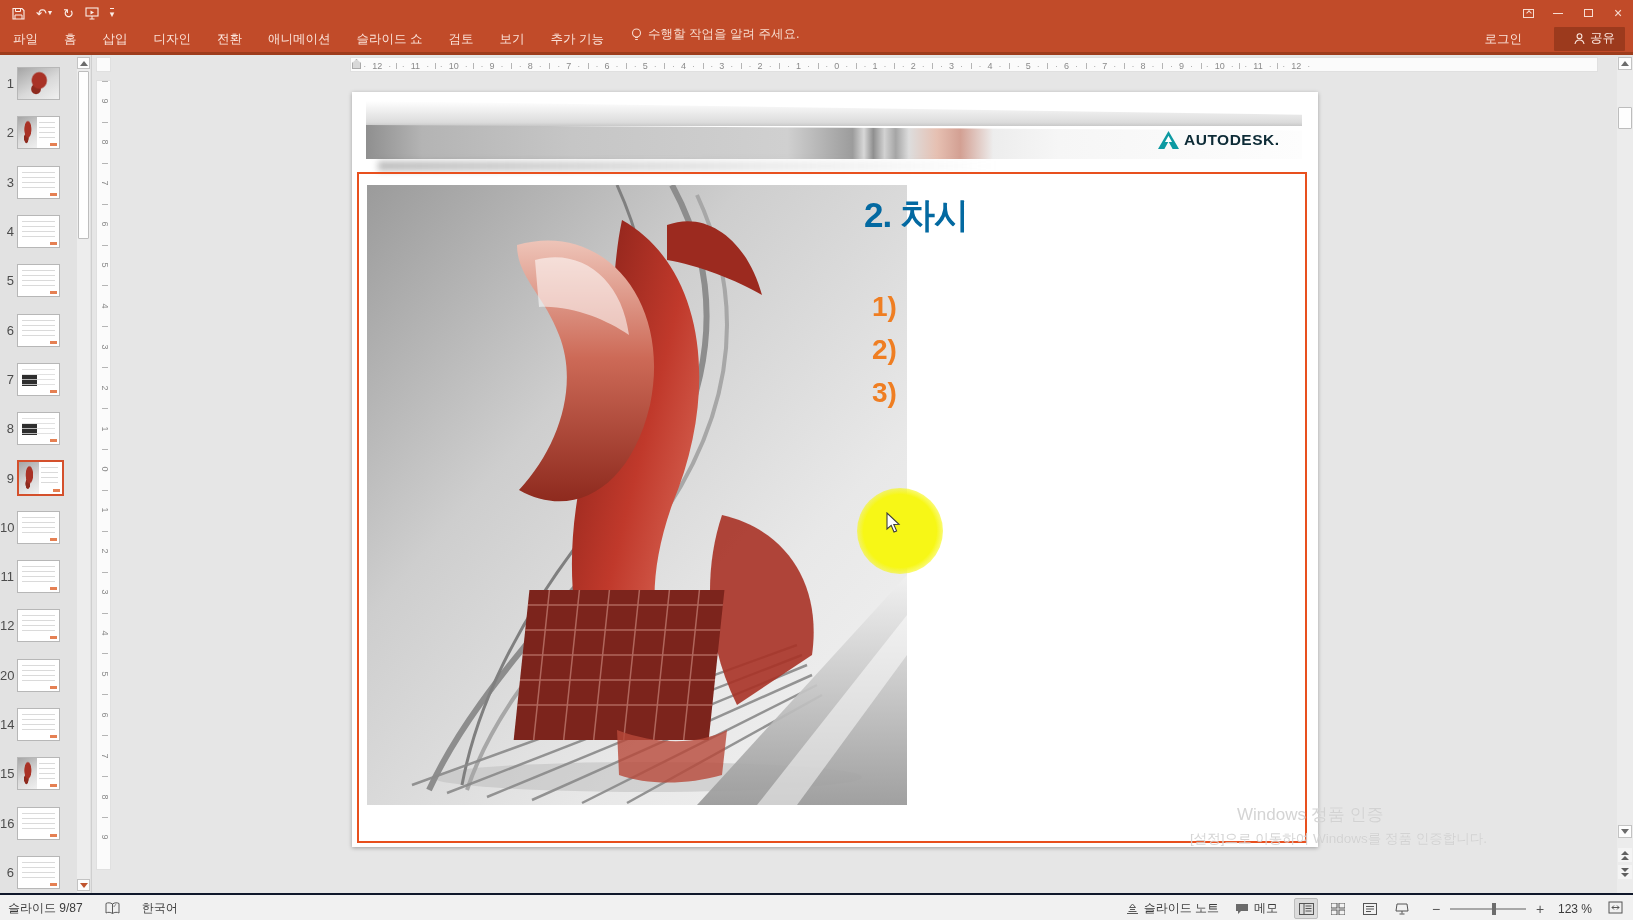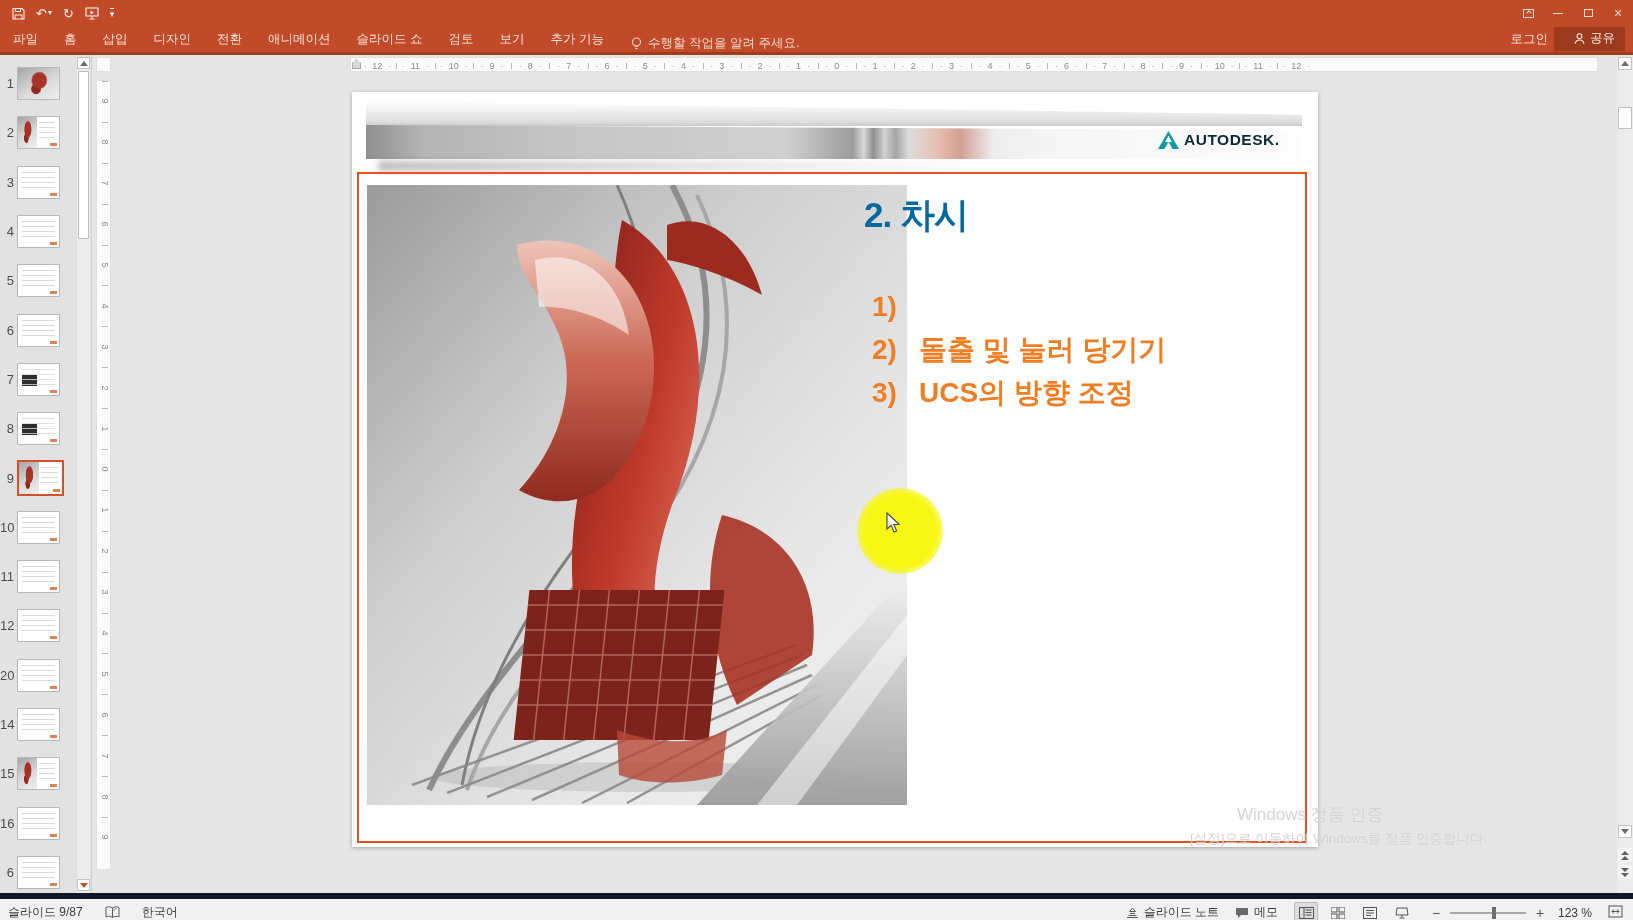--- a/index.html
+++ b/index.html
@@ -13,25 +13,25 @@
   .qat svg{display:block}
   .tb-title{position:absolute;left:0;right:0;text-align:center;font-size:12.5px;color:#f7ddd2;pointer-events:none}
   .winbtns{position:absolute;right:0;top:0;height:26px;display:flex;z-index:41}
   .winbtn{width:30px;height:26px;display:flex;align-items:center;justify-content:center;color:#f7ddd2;font-size:14px}
   .ico-min{width:10px;height:1px;background:#f7ddd2}
   .ico-restore{width:9px;height:8px;border:1px solid #f7ddd2;position:relative}
   .ico-ribbonopts{width:11px;height:9px;border:1px solid #f7ddd2;position:relative}
   .ico-ribbonopts::after{content:"";position:absolute;left:3px;top:1px;width:3px;height:3px;border-left:1px solid #f7ddd2;border-top:1px solid #f7ddd2;transform:rotate(45deg)}
 
   
-  .tabrow{position:absolute;left:0;top:26px;width:1633px;height:29px;background:#c14b29;border-bottom:3px solid #9e3c1c;display:flex;align-items:flex-end;color:#fbe3da;z-index:39}
+  .tabrow{position:absolute;left:0;top:26px;width:1633px;height:29px;background:#c14b29;border-bottom:3px solid #9e3c1c;display:flex;align-items:flex-start;color:#fbe3da;z-index:39}
   .tabs{display:flex;align-items:center;height:100%}
   .tab{padding:0 13px;font-size:12.5px;height:100%;display:flex;align-items:center;white-space:nowrap}
   .tellme{display:flex;align-items:center;gap:6px;font-size:12.5px;padding-left:14px;color:#f6d9cc}
-  .tabrow-right{position:absolute;right:8px;top:0;height:26px;display:flex;align-items:center;gap:0}
+  .tabrow-right{position:absolute;right:8px;top:0;height:26px;display:flex;align-items:center;gap:26px}
   .login{font-size:12.5px;color:#fbe7df;padding:2px 6px}
   .share{display:flex;align-items:center;gap:5px;background:#9c3a1d;color:#fbe7df;font-size:12.5px;padding:3px 10px 4px 20px;border-radius:1px}
 
   
   .workspace{position:absolute;left:0;top:55px;width:1633px;height:838px;background:#e6e6e6}
 
   
   .thumbpanel{position:absolute;left:0;top:0;width:92px;height:838px;background:#e2e2e2;border-right:1px solid #cfcfcf}
   .thumblist{position:absolute;left:0;top:4px;width:76px}
   .thumb{height:49.3px;display:flex;align-items:center}
@@ -105,21 +105,21 @@
   .brand{position:absolute;left:578px;top:688px;font-size:77px;font-weight:500;color:#e8512b;letter-spacing:-3px;line-height:1}
 
   
   .spotlight{position:absolute;left:857px;top:433px;width:86px;height:86px;border-radius:50%;z-index:30;background:radial-gradient(circle,#f7f716 0 60%,rgba(247,247,22,.55) 72%,rgba(247,247,22,0) 78%)}
   .cursor{position:absolute;left:886px;top:457px;z-index:60}
   .watermark{position:absolute;left:1190px;top:803px;z-index:70;color:rgba(205,205,205,.85);text-shadow:0 0 1px rgba(255,255,255,.5);pointer-events:none}
   .watermark .l1{font-size:17px;margin-left:47px;margin-bottom:4px}
   .watermark .l2{font-size:13.5px}
 
   
-  .statusbar{position:absolute;left:0;top:893px;width:1633px;height:27px;background:#f1f1f1;border-top:6px solid #0f172a;color:#3c3c3c;font-size:12px;z-index:45}
+  .statusbar{position:absolute;left:0;top:893px;width:1633px;height:27px;background:#f1f1f1;border-top:2px solid #0f172a;color:#3c3c3c;font-size:12px;z-index:45}
   .sb-left{position:absolute;left:8px;top:0;height:27px;display:flex;align-items:center;gap:22px}
   .sb-item{display:flex;align-items:center;gap:5px;white-space:nowrap}
   .sb-right{position:absolute;right:10px;top:0;height:27px;display:flex;align-items:center;gap:16px}
   .viewgroup{display:flex;align-items:center;gap:8px}
   .viewbtn{width:24px;height:21px;display:flex;align-items:center;justify-content:center;border-radius:2px}
   .viewbtn.active{background:#dcdcdc;border:1px solid #bdbdbd}
   .zoomgroup{display:flex;align-items:center;gap:8px}
   .zoomtrack{position:relative;width:76px;height:2px;background:#a8a8a8}
   .zoomthumb{position:absolute;left:42px;top:-5px;width:4px;height:12px;background:#6d6d6d}
   .zbtn{font-size:14px;color:#555;width:12px;text-align:center}
@@ -543,26 +543,24 @@
     <div class="slide-title">2. 차시</div>
 
     <div class="agenda">
 
         <div class="row">
           <span class="marker">1)</span>
         </div>
 
         <div class="row">
           <span class="marker">2)</span>
-          <span>돌출 및 눌러 당기기</span>
         </div>
 
         <div class="row">
           <span class="marker">3)</span>
-          <span>UCS의 방향 조정</span>
         </div>
       </div>
 
   </div>
 
   <div class="main-scroll">
     <div class="sbtn ms-up">
         <span class="tri-up"></span>
       </div>
     <div class="sthumb ms-thumb"></div>

